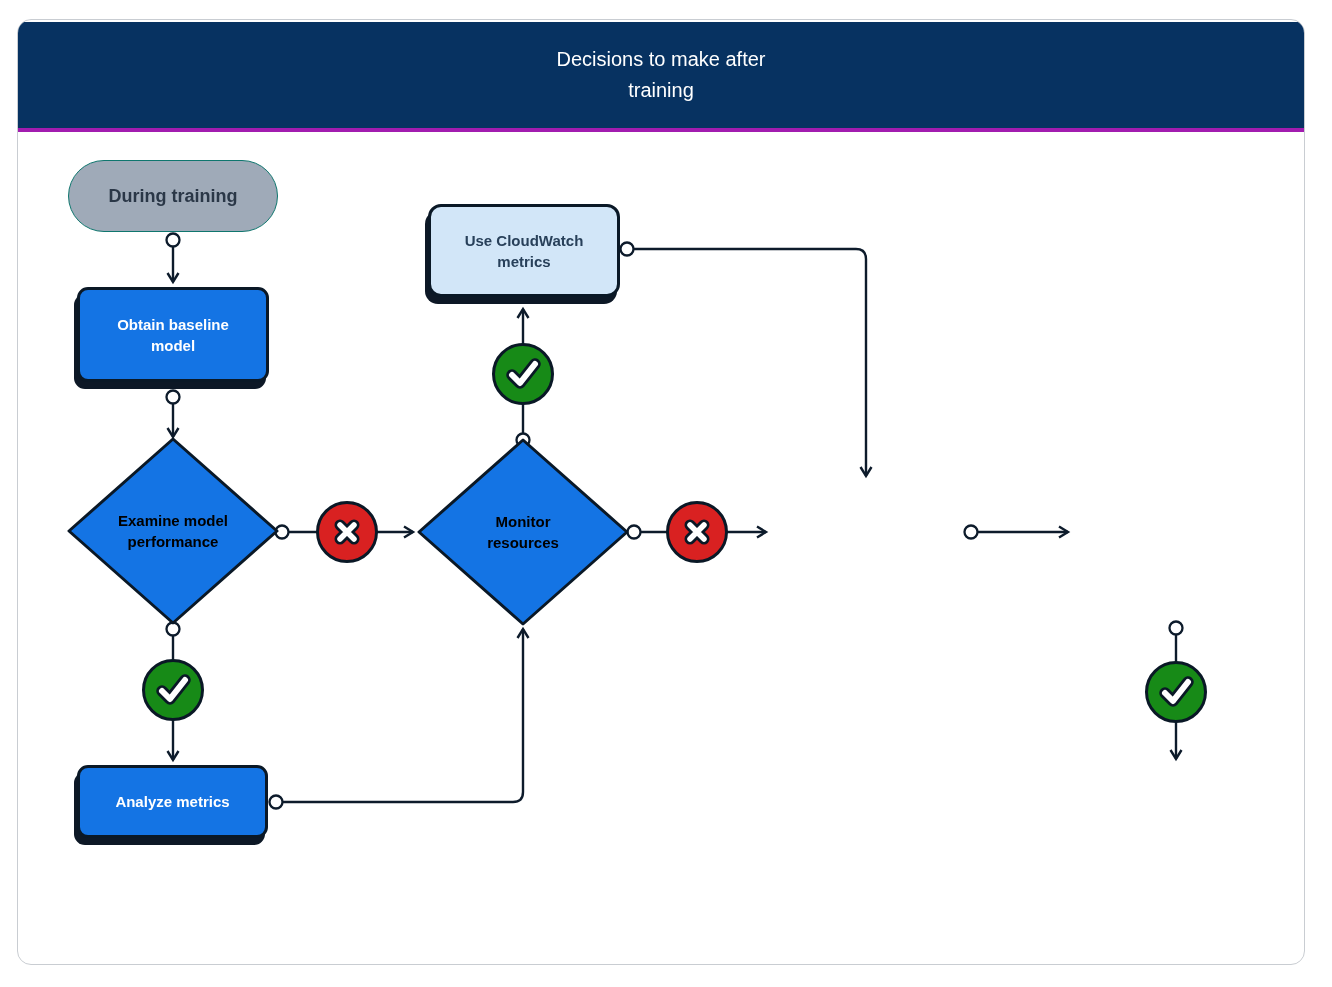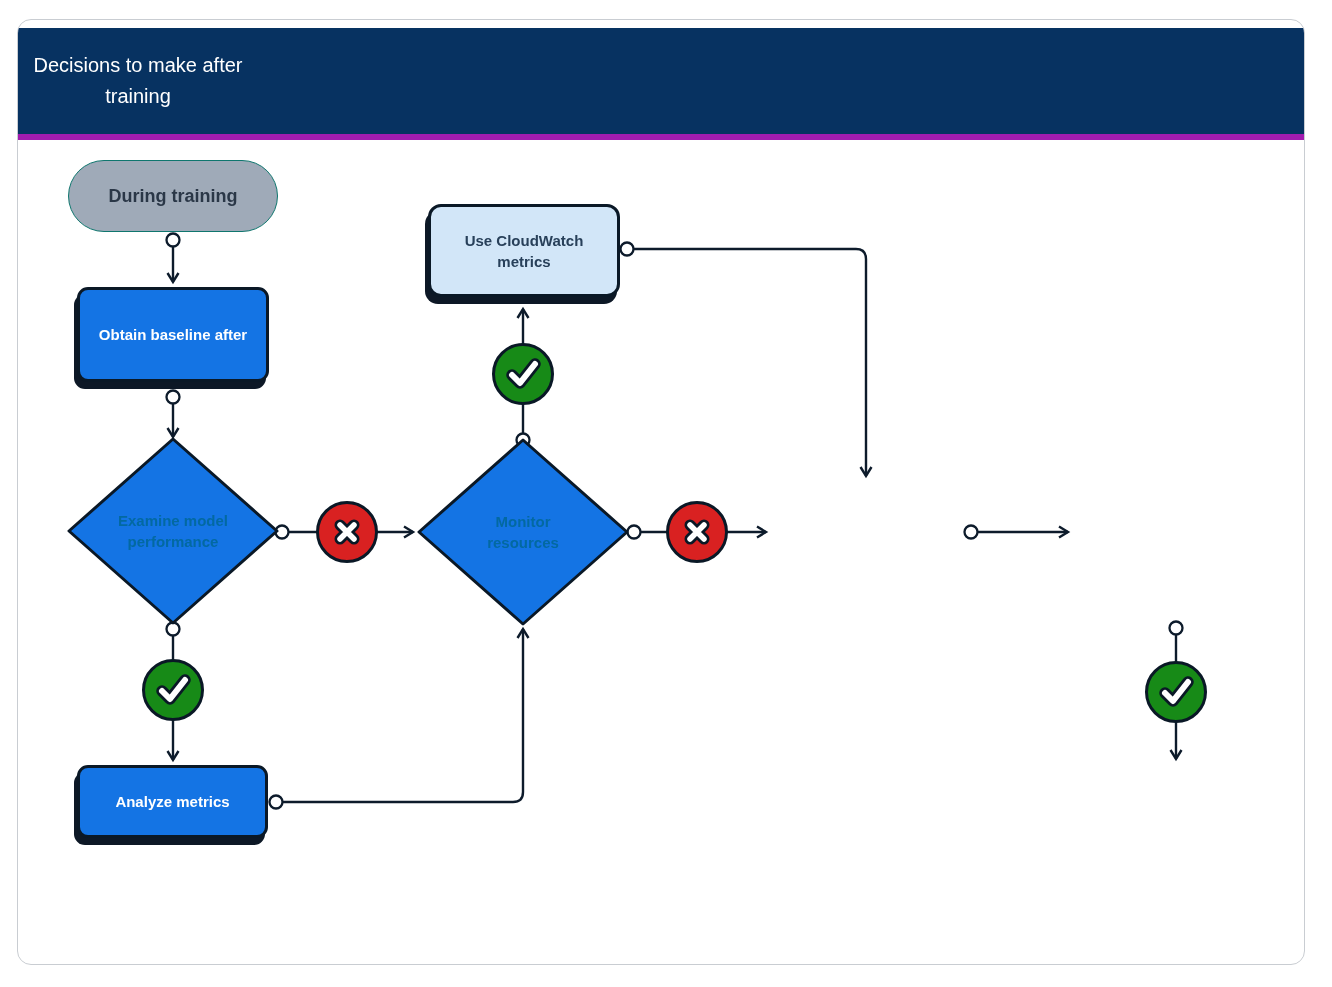--- a/index.html
+++ b/index.html
@@ -1,34 +1,34 @@
 <!DOCTYPE html>
 <html><head>
 <meta charset="utf-8">
 <style>
   html,body{margin:0;padding:0;background:#ffffff;}
   body{font-family:"Liberation Sans","DejaVu Sans",sans-serif;}
   .stage{position:relative;width:1332px;height:987px;background:#ffffff;overflow:hidden;}
   .card{position:absolute;left:17px;top:19px;width:1286px;height:944px;background:#ffffff;
         border:1px solid #c9cdd2;border-radius:14px;overflow:hidden;}
-  .card-header{position:absolute;left:0;top:8px;width:100%;height:106px;background:#073261;
-        border-bottom:6px solid #a21caf;display:flex;align-items:center;}
+  .card-header{position:absolute;left:0;top:2px;width:100%;height:106px;background:#073261;
+        border-bottom:4px solid #a21caf;display:flex;align-items:center;justify-content:center;}
   .title{color:#ffffff;font-size:20px;line-height:31px;text-align:center;max-width:240px;}
   svg.wires{position:absolute;left:0;top:0;width:1332px;height:987px;z-index:1;pointer-events:none;}
   .node{position:absolute;z-index:2;display:flex;align-items:center;justify-content:center;
         text-align:center;font-weight:bold;font-size:15px;line-height:21px;box-sizing:border-box;}
   .proc{background:#1474e4;color:#ffffff;border:3px solid #0a1826;border-radius:11px;
         box-shadow:-3px 7px 0 0 #0d1826;}
   .info{background:#d2e6f8;color:#28405a;border:3px solid #0a1826;border-radius:13px;
         box-shadow:-3px 7px 0 0 #0d1826;}
   .start{background:#9faab8;color:#2a3747;border:1px solid #0f766e;border-radius:36px;
         font-size:18px;}
   .diamond{background:transparent;}
   .diamond .dshape{position:absolute;left:0;top:0;}
-  .dlabel{position:relative;z-index:1;max-width:118px;color:#0369a1;}
+  .dlabel{position:relative;z-index:1;max-width:118px;color:#000000;}
   .lbl{display:block;}
   .lbl.w150{max-width:150px;} .lbl.w160{max-width:160px;} .lbl.w170{max-width:170px;}
   .status{position:absolute;z-index:3;width:56px;height:56px;border-radius:50%;
         border:3px solid #0a1826;display:flex;align-items:center;justify-content:center;}
   .ok{background:#178a17;} .fail{background:#d92121;}
 </style>
 </head>
 <body>
 
 <div class="stage">
@@ -68,21 +68,21 @@
       <circle cx="971" cy="532" r="6.5"></circle>
       <circle cx="1176" cy="628" r="6.5"></circle>
     </g>
   </svg>
 
   <div class="node start" style="left:68px;top:160px;width:210px;height:72px;">
     <span class="lbl">During training</span>
   </div>
 
   <div class="node proc" style="left:77px;top:287px;width:192px;height:95px;">
-    <span class="lbl w150">Obtain baseline after</span>
+    <span class="lbl w150">Obtain baseline model</span>
   </div>
 
   <div class="node diamond" style="left:67px;top:437px;width:212px;height:188px;">
     <svg class="dshape" width="212" height="188" viewBox="0 0 212 188">
       <polygon points="106,2 210,94 106,186 2,94" fill="#1474e4" stroke="#0a1826" stroke-width="3" stroke-linejoin="round"></polygon>
     </svg>
     <span class="dlabel">Examine model performance</span>
   </div>
 
   <div class="node diamond" style="left:417px;top:438px;width:212px;height:188px;">

